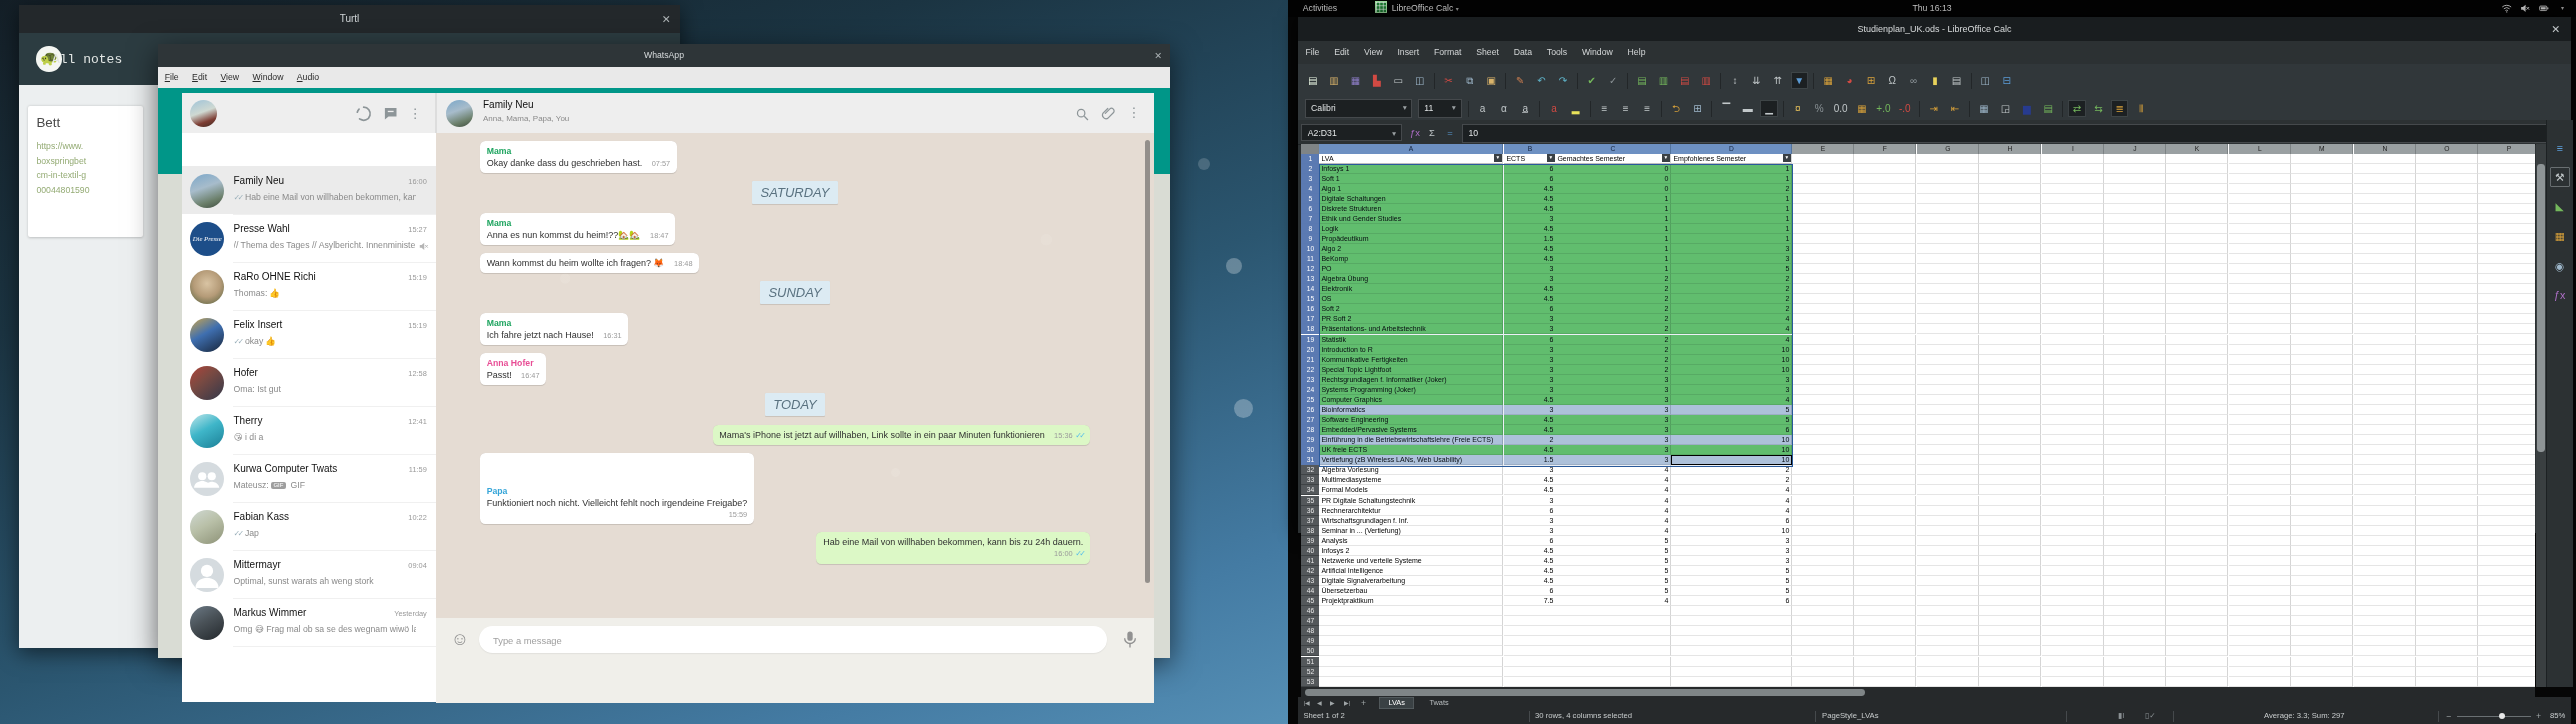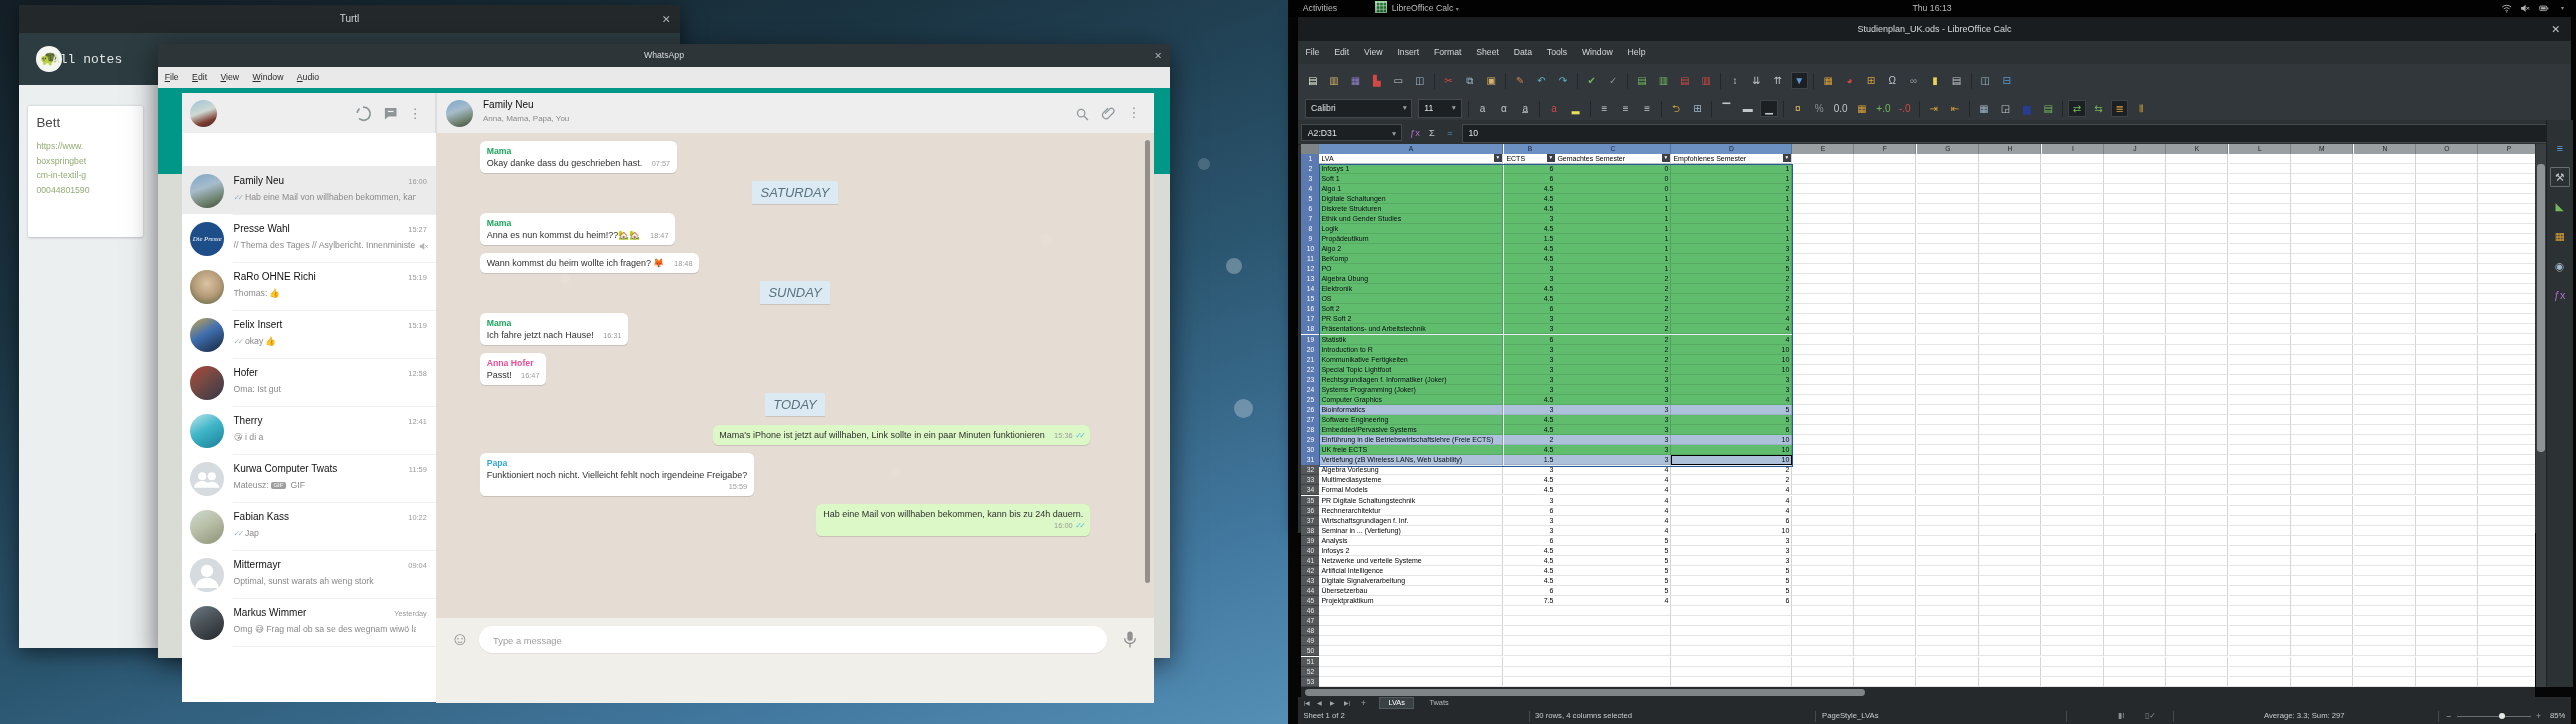--- a/index.html
+++ b/index.html
@@ -339,21 +339,21 @@
           <div id="wa-msgs" class="abs">
               <div class="msg in"><div class="sender" style="color: rgb(31, 165, 96);">Mama</div><span>Okay danke dass du geschrieben hast.</span><span class="mtime">07:57</span></div>
               <div class="day-divider"><span>SATURDAY</span></div>
               <div class="msg in"><div class="sender" style="color: rgb(31, 165, 96);">Mama</div><span>Anna es nun kommst du heim!??🏡🏡</span><span class="mtime">18:47</span></div>
               <div class="msg in"><span>Wann kommst du heim wollte ich fragen? 🦊</span><span class="mtime">18:48</span></div>
               <div class="day-divider"><span>SUNDAY</span></div>
               <div class="msg in"><div class="sender" style="color: rgb(31, 165, 96);">Mama</div><span>Ich fahre jetzt nach Hause!</span><span class="mtime">16:31</span></div>
               <div class="msg in"><div class="sender" style="color: rgb(232, 77, 149);">Anna Hofer</div><span>Passt!</span><span class="mtime">16:47</span></div>
               <div class="day-divider"><span>TODAY</span></div>
               <div class="msg out"><span>Mama's iPhone ist jetzt auf willhaben, Link sollte in ein paar Minuten funktionieren</span><span class="mtime">15:36</span><span class="mticks">✓✓</span></div>
-              <div class="msg in"><div class="sender" style="color: rgb(53, 165, 216);">Papa</div><span>Funktioniert noch nicht. Vielleicht fehlt noch irgendeine Freigabe?</span><div class="trow"><span class="mtime">15:59</span></div></div>
+              <div class="msg in"><div class="sender" style="color: rgb(53, 165, 216); margin-top: 28px;">Papa</div><span>Funktioniert noch nicht. Vielleicht fehlt noch irgendeine Freigabe?</span><div class="trow"><span class="mtime">15:59</span></div></div>
               <div class="msg out"><span>Hab eine Mail von willhaben bekommen, kann bis zu 24h dauern.</span><div class="trow"><span class="mtime">16:00</span><span class="mticks">✓✓</span></div></div>
             </div>
           <div id="wa-scrollbar" class="abs"></div>
           <div id="wa-inputbar" class="abs">
             <div id="wa-emoji-btn" class="abs">☺</div>
             <div id="wa-input" class="abs">
               <input type="text" placeholder="Type a message" style="">
             </div>
             <div id="wa-mic-btn" class="abs">
               <svg width="16" height="19" viewBox="0 0 24 28">

